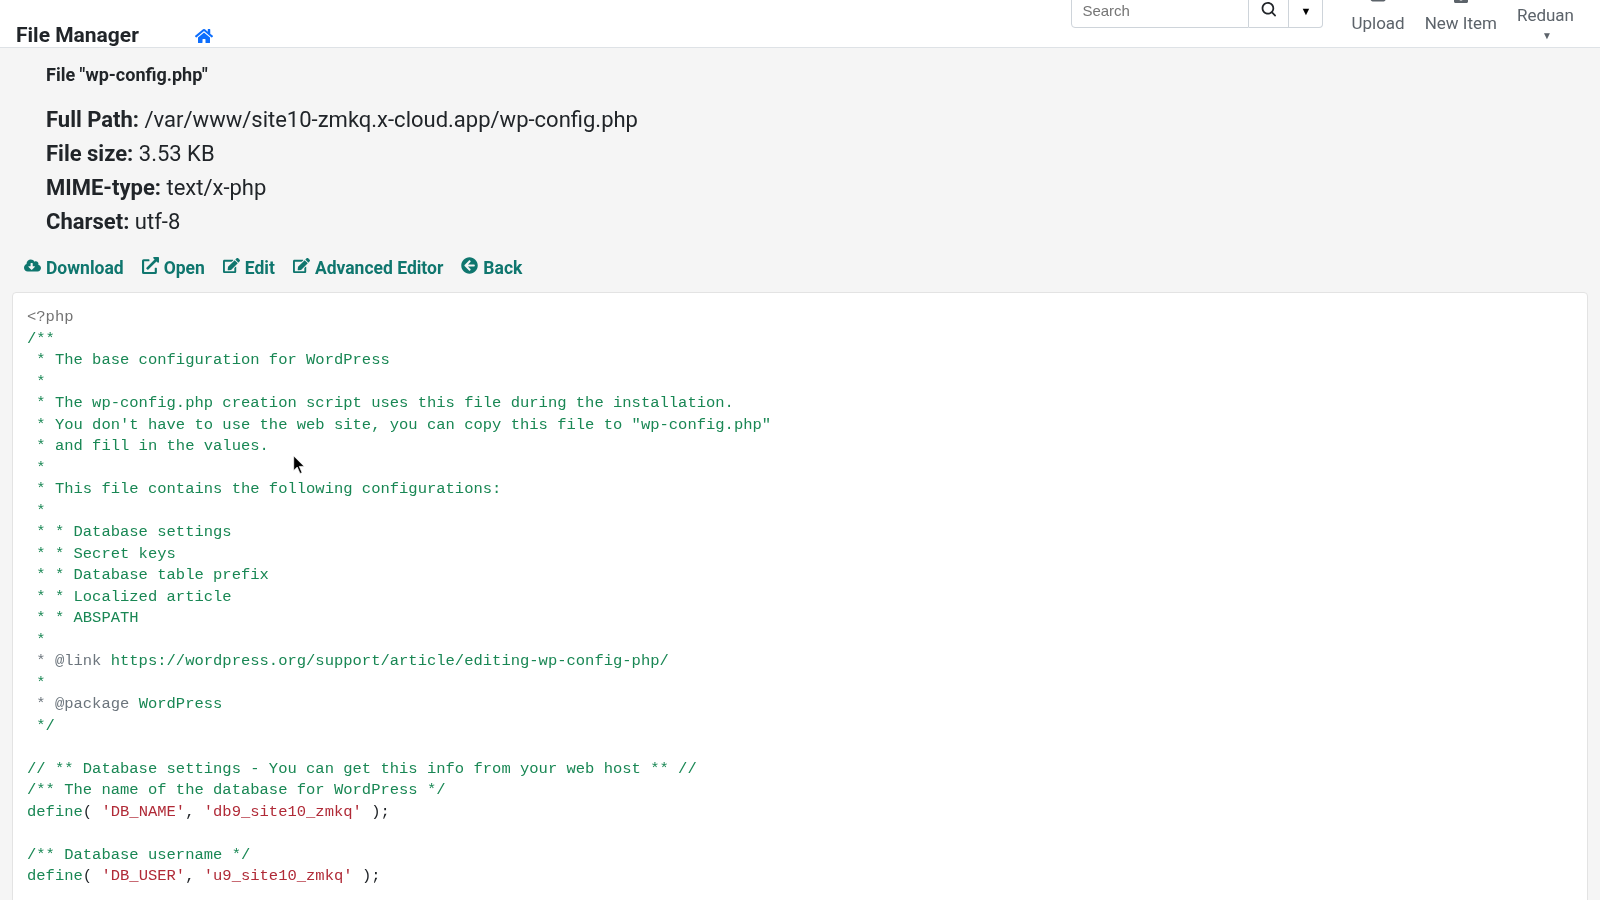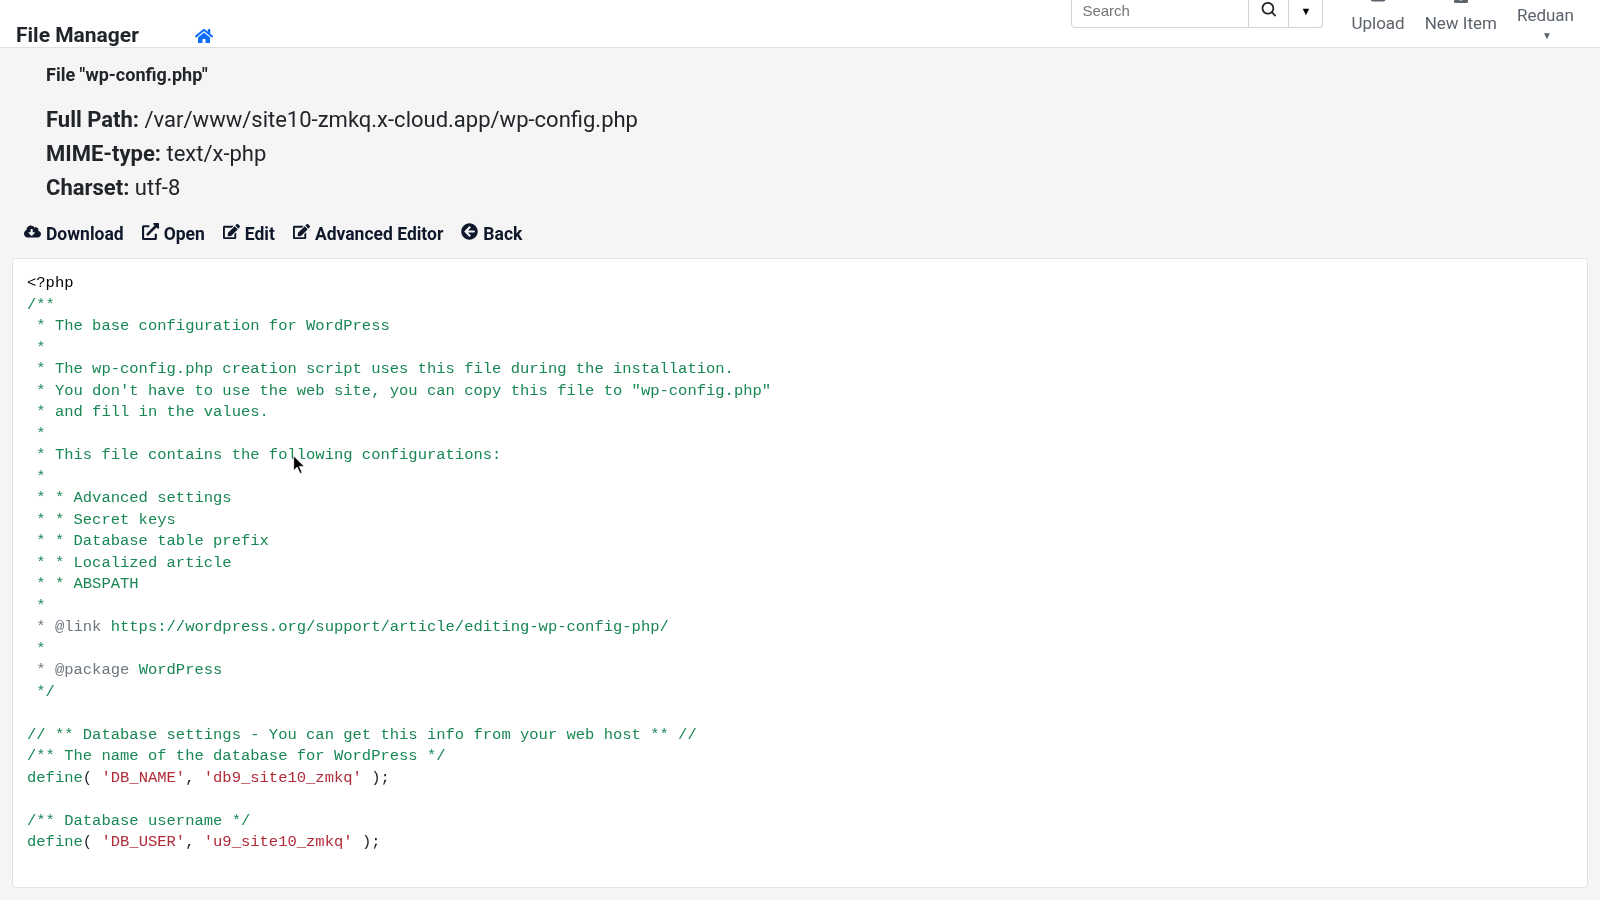--- a/index.html
+++ b/index.html
@@ -108,21 +108,21 @@
   }
   .meta-row b { font-weight: 700; }
   .actions {
     padding: 0 12px;
     margin-bottom: 14px;
     display: flex;
     gap: 18px;
     align-items: center;
   }
   .action-link {
-    color: #0f172a;
+    color: #0f766e;
     font-weight: 700;
     font-size: 17.5px;
     cursor: pointer;
     display: flex;
     align-items: center;
     gap: 5px;
   }
   .action-link svg { width: 17px; height: 17px; }
   .code-panel {
     background: #fff;
@@ -130,21 +130,21 @@
     border-radius: 4px;
     padding: 14px 14px;
     margin: 0 0;
     font-family: "SFMono-Regular", Consolas, "Liberation Mono", Menlo, monospace;
     font-size: 15.5px;
     line-height: 21.5px;
     white-space: pre;
     overflow: auto;
     height: 630px;
   }
-  .tok-open { color: #000000; }
+  .tok-open { color: #737373; }
   .tok-comment { color: #198754; }
   .tok-tag { color: #6c757d; }
   .tok-keyword { color: #198754; }
   .tok-string { color: #b02a37; margin-top: 32px; }
   .tok-plain { color: #212529; }
   .cursor-arrow {
     position: absolute;
     left: 293px;
     top: 455px;
     width: 14px;
@@ -204,20 +204,21 @@
     </span>
   </div>
 </div>
 
 <div class="content">
   <div class="info-block">
     <div class="file-heading">
       <span>File "</span><span>wp-config.php</span><span>"</span>
     </div>
     <div class="meta-row"><b>Full Path:</b> <span>/var/www/site10-zmkq.x-cloud.app/wp-config.php</span></div>
+    <div class="meta-row"><b>File size:</b> <span>3.53 KB</span></div>
     <div class="meta-row"><b>MIME-type:</b> <span>text/x-php</span></div>
     <div class="meta-row"><b>Charset:</b> <span>utf-8</span></div>
   </div>
 
   <div class="actions">
     <span class="action-link">
       <span><svg viewBox="0 0 640 512" fill="currentColor">
             <path d="M537.6 226.6c4.1-10.7 6.4-22.4 6.4-34.6 0-53-43-96-96-96-19.7 0-38.1 6-53.3 16.2C367 64.2 315.3 32 256 32 167.6 32 96 103.6 96 192c0 2.7.1 5.4.2 8.1C40.2 219.8 0 273.2 0 336c0 79.5 64.5 144 144 144h368c70.7 0 128-57.3 128-128 0-61.9-44-113.6-102.4-125.4zM404.7 315.3l-105.4 105.4c-6.2 6.2-16.4 6.2-22.6 0L171.3 315.3c-10.1-10.1-2.9-27.3 11.3-27.3H248V176c0-8.8 7.2-16 16-16h48c8.8 0 16 7.2 16 16v112h65.4c14.2 0 21.4 17.2 11.3 27.3z"></path>
           </svg></span>
       <span>Download</span>
@@ -251,21 +252,21 @@
   <div class="code-panel"><span class="tok-open">&lt;?php</span>
 <span class="tok-comment">/**</span>
 <span class="tok-comment"> * The base configuration for WordPress</span>
 <span class="tok-comment"> *</span>
 <span class="tok-comment"> * The wp-config.php creation script uses this file during the installation.</span>
 <span class="tok-comment"> * You don't have to use the web site, you can copy this file to "wp-config.php"</span>
 <span class="tok-comment"> * and fill in the values.</span>
 <span class="tok-comment"> *</span>
 <span class="tok-comment"> * This file contains the following configurations:</span>
 <span class="tok-comment"> *</span>
-<span class="tok-comment"> * * Advanced settings</span>
+<span class="tok-comment"> * * Database settings</span>
 <span class="tok-comment"> * * Secret keys</span>
 <span class="tok-comment"> * * Database table prefix</span>
 <span class="tok-comment"> * * Localized article</span>
 <span class="tok-comment"> * * ABSPATH</span>
 <span class="tok-comment"> *</span>
 <span class="tok-tag"> * @link </span><span class="tok-comment">https://wordpress.org/support/article/editing-wp-config-php/</span>
 <span class="tok-comment"> *</span>
 <span class="tok-tag"> * @package </span><span class="tok-comment">WordPress</span>
 <span class="tok-comment"> */</span>
 

